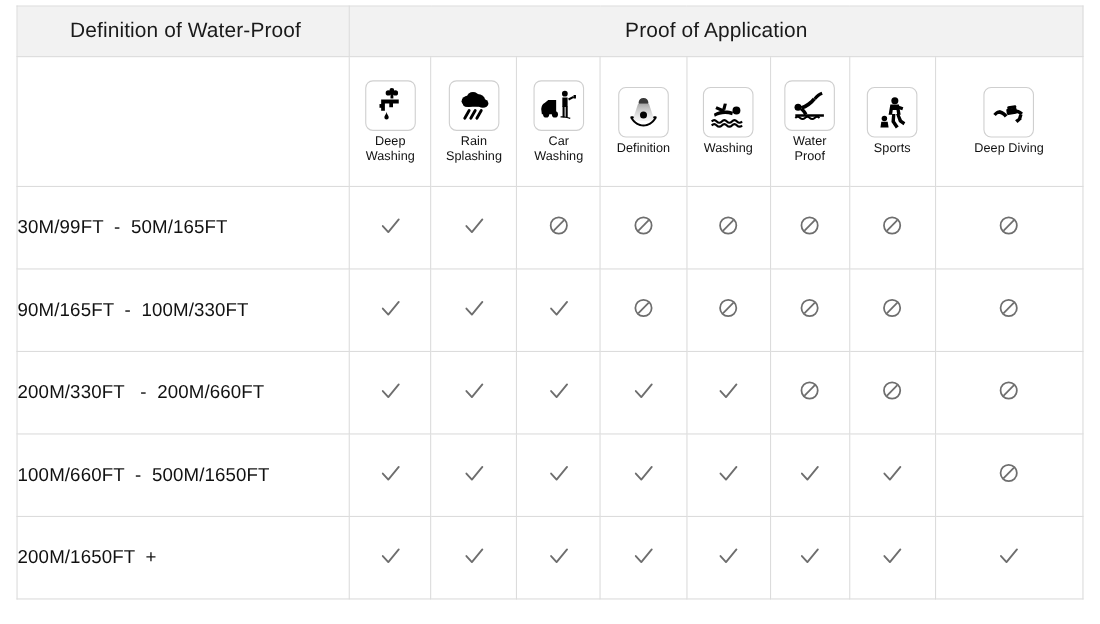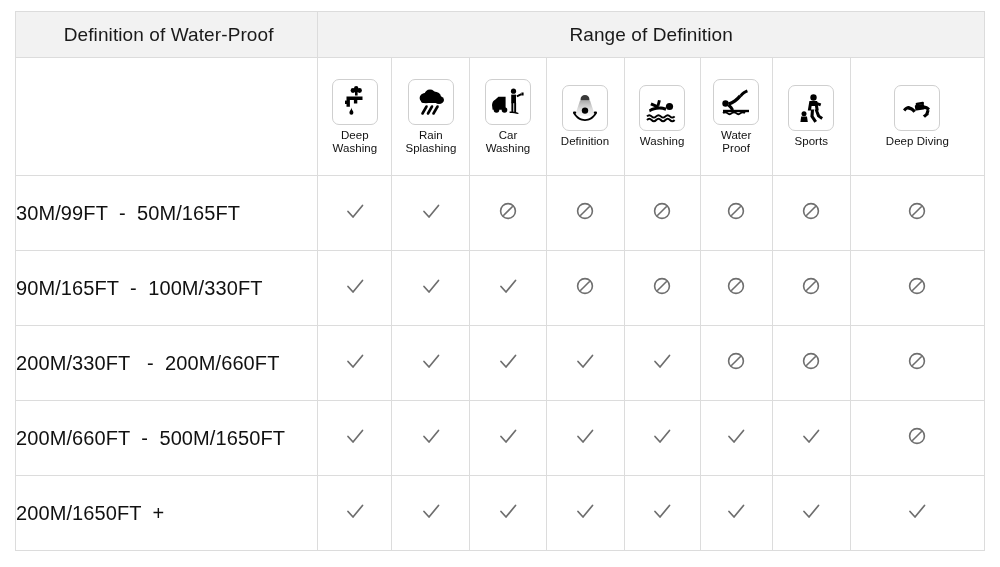--- a/index.html
+++ b/index.html
@@ -17,21 +17,21 @@
   #page {
     position: relative;
     width: 1000px;
     height: 567px;
     background: #ffffff;
   }
 
   .table-wrap {
     position: absolute;
     left: 15px;
-    top: 11px;
+    top: 5px;
     width: 890px;
     height: 538px;
     box-sizing: border-box;
   }
 
   table.wr-table {
     border-collapse: collapse;
     table-layout: fixed;
     width: 970px;
     height: 538px;
@@ -98,21 +98,21 @@
     letter-spacing: 0.05px;
   }
 
   
   .data-row {
     height: 75px;
   }
   .range-cell {
     vertical-align: middle;
     padding-left: 10px;
-    font-size: 20px;
+    font-size: 17px;
     color: #111111;
     white-space: pre;
     letter-spacing: 0.1px;
   }
   .mark-cell {
     text-align: center;
     vertical-align: middle;
   }
   .mark {
     display: inline-block;
@@ -134,21 +134,21 @@
         <col style="width:78px">
         <col style="width:76px">
         <col style="width:72px">
         <col style="width:78px">
         <col style="width:134px">
       </colgroup>
 
       <tbody>
           <tr>
         <td class="title-cell left-title">Definition of Water-Proof</td>
-        <td class="title-cell" colspan="8">Range of Definition</td>
+        <td class="title-cell" colspan="8">Proof of Application</td>
       </tr>
 
       <tr class="icon-head-row">
         <td class="blank-head"></td>
 
         <td class="icon-cell">
           <div class="icon-box">
             <svg width="34" height="34" viewBox="0 0 34 34">
               <g fill="#000000">
                 <rect x="16" y="4" width="4" height="3"></rect>
@@ -392,21 +392,21 @@
                   <circle cx="10" cy="10" r="7.4" fill="none" stroke="#6e6e6e" stroke-width="1.6"></circle>
                   <line x1="5.2" y1="14.8" x2="14.8" y2="5.2" stroke="#6e6e6e" stroke-width="1.6"></line>
                 </svg></span></td>
         <td class="mark-cell"><span class="mark"><svg width="20" height="20" viewBox="0 0 20 20">
                   <circle cx="10" cy="10" r="7.4" fill="none" stroke="#6e6e6e" stroke-width="1.6"></circle>
                   <line x1="5.2" y1="14.8" x2="14.8" y2="5.2" stroke="#6e6e6e" stroke-width="1.6"></line>
                 </svg></span></td>
       </tr>
 
       <tr class="data-row">
-        <td class="range-cell">200M/660FT  -  500M/1650FT</td>
+        <td class="range-cell">100M/660FT  -  500M/1650FT</td>
         <td class="mark-cell"><span class="mark"><svg width="22" height="22" viewBox="0 0 22 22">
                   <path d="M4 11.5 L9 17 L18.5 5.5" fill="none" stroke="#6e6e6e" stroke-width="1.7" stroke-linecap="round" stroke-linejoin="round"></path>
                 </svg></span></td>
         <td class="mark-cell"><span class="mark"><svg width="22" height="22" viewBox="0 0 22 22">
                   <path d="M4 11.5 L9 17 L18.5 5.5" fill="none" stroke="#6e6e6e" stroke-width="1.7" stroke-linecap="round" stroke-linejoin="round"></path>
                 </svg></span></td>
         <td class="mark-cell"><span class="mark"><svg width="22" height="22" viewBox="0 0 22 22">
                   <path d="M4 11.5 L9 17 L18.5 5.5" fill="none" stroke="#6e6e6e" stroke-width="1.7" stroke-linecap="round" stroke-linejoin="round"></path>
                 </svg></span></td>
         <td class="mark-cell"><span class="mark"><svg width="22" height="22" viewBox="0 0 22 22">

